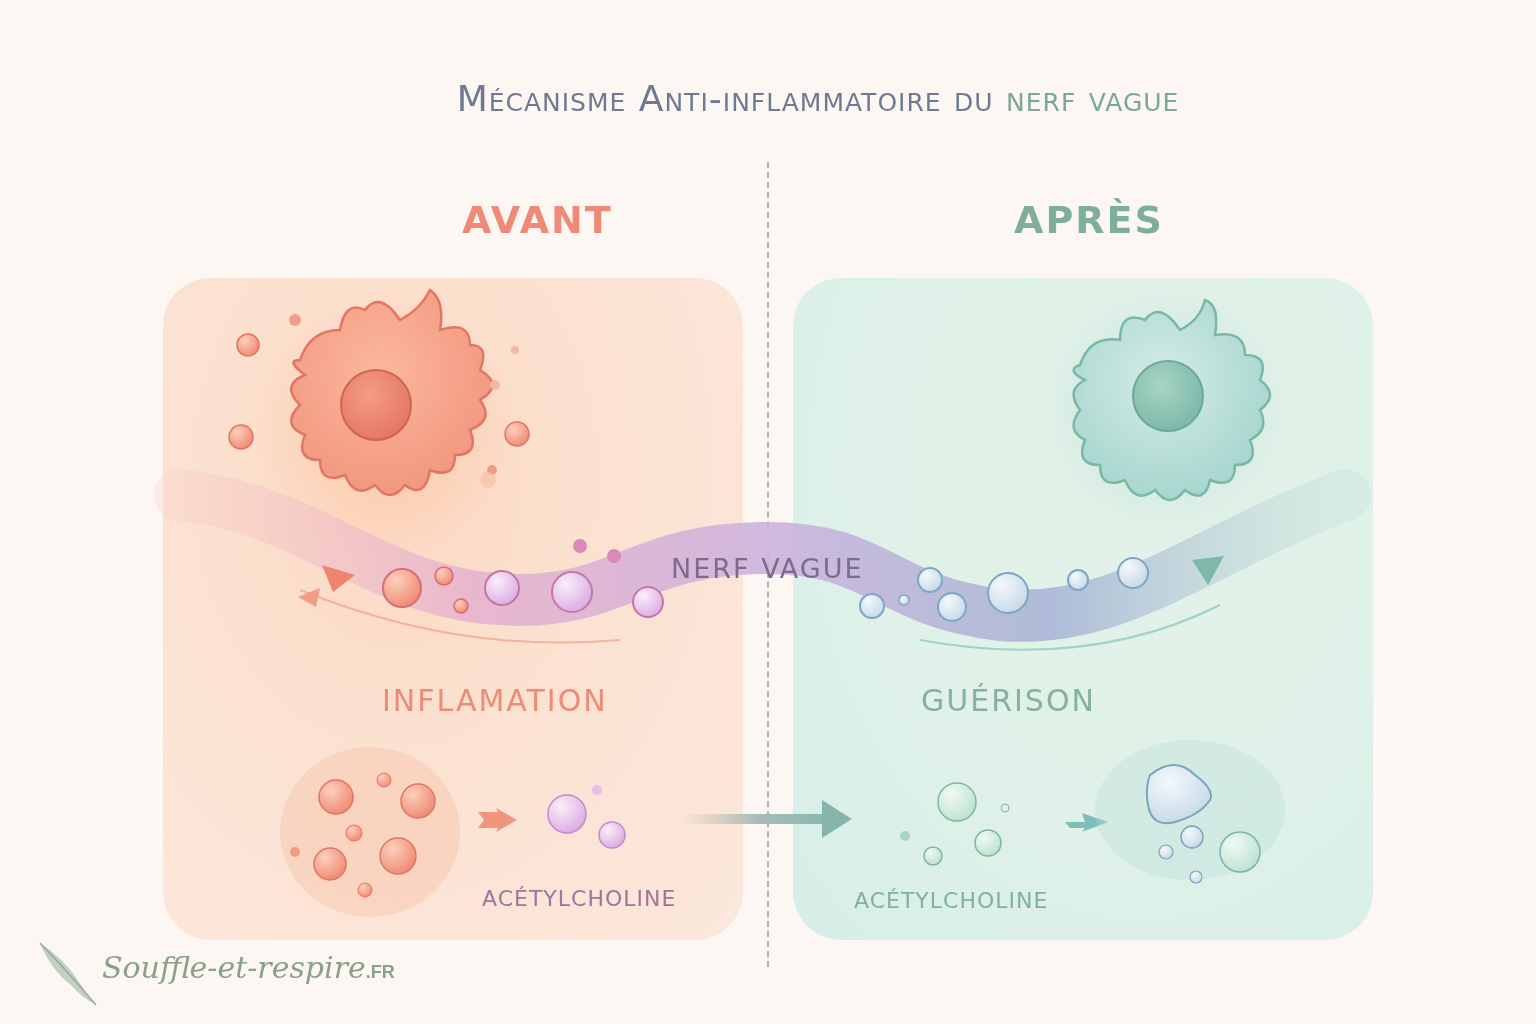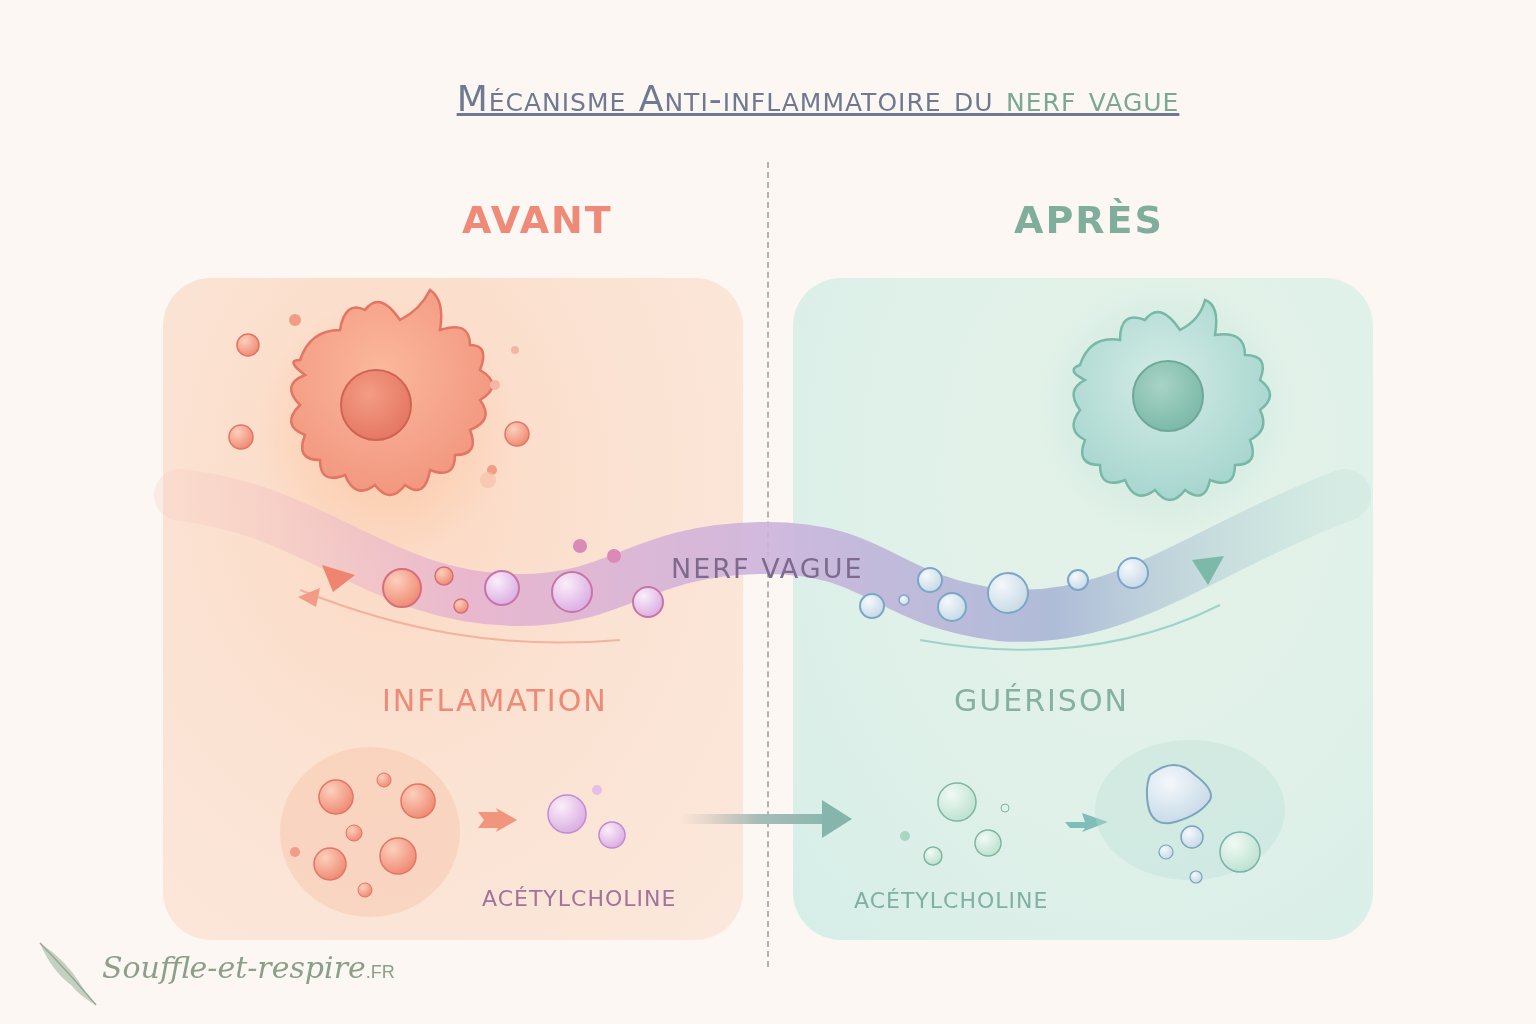--- a/index.html
+++ b/index.html
@@ -1,35 +1,35 @@
 <!DOCTYPE html>
 <html><head>
 <meta charset="utf-8">
 <style>
   html,body{margin:0;padding:0;}
   body{width:1536px;height:1024px;background:#fcf7f3;position:relative;overflow:hidden;font-family:"DejaVu Sans","Liberation Sans",sans-serif;}
-  .title{position:absolute;left:0;top:78px;width:1536px;text-align:center;padding-left:100px;box-sizing:border-box;font-size:36px;letter-spacing:1px;color:#6f7a92;font-variant:small-caps;text-decoration:underline;}
+  .title{position:absolute;left:0;top:78px;width:1536px;text-align:center;padding-left:100px;box-sizing:border-box;font-size:36px;letter-spacing:1px;color:#6f7a92;font-variant:small-caps;}
   .title .accent{color:#7aa893;}
   .col-head{position:absolute;top:198px;font-size:38px;font-weight:bold;letter-spacing:2px;}
   .col-head.before{left:438px;color:#ef8a78;margin-left:24px;}
   .col-head.after{left:994px;color:#7fae9c;margin-left:20px;}
   .divider{position:absolute;left:767px;top:162px;height:805px;border-left:2px dashed #b7b1ad;}
   .panel{position:absolute;top:278px;width:580px;height:662px;border-radius:48px;}
   .panel.left{left:163px;background:radial-gradient(ellipse at 40% 30%,#fcd8c3 0%,#fbe3d3 50%,#fbe8dc 100%);}
   .panel.right{left:793px;background:radial-gradient(ellipse at 60% 30%,#e3f2e8 0%,#e0f1e9 50%,#d6eee8 100%);}
   .art{position:absolute;left:0;top:0;width:1536px;height:1024px;}
   .label{position:absolute;font-size:30px;letter-spacing:2px;}
   .label.inflam{left:382px;top:683px;color:#ee8b78;}
-  .label.heal{left:954px;top:683px;color:#86b0a1;}
+  .label.heal{left:921px;top:683px;color:#86b0a1;}
   .label.ach-l{left:482px;top:886px;font-size:22px;color:#a1739e;letter-spacing:1px;}
   .label.ach-r{left:854px;top:888px;font-size:22px;color:#80b0a3;letter-spacing:1px;}
   .nerve-label{position:absolute;left:671px;top:553px;font-size:27px;letter-spacing:2px;color:#7e6a8c;}
   .logo{position:absolute;left:36px;top:935px;width:330px;height:75px;}
   .logo-text{position:absolute;left:102px;top:950px;font-family:"DejaVu Serif",serif;font-style:italic;font-size:30px;color:#8aa088;}
-  .logo-tld{font-family:"Liberation Sans",sans-serif;font-style:normal;font-size:18px;font-weight:normal;color:#8aa088;}
+  .logo-tld{font-family:"Liberation Sans",sans-serif;font-style:normal;font-size:18px;font-weight:bold;color:#8aa088;}
 </style>
 </head>
 <body>
 
 <div class="title"><span>Mécanisme Anti-inflammatoire du </span><span class="accent">nerf vague</span></div>
 
 <div class="col-head before">AVANT</div>
 <div class="col-head after">APRÈS</div>
 
 <div class="divider"></div>

